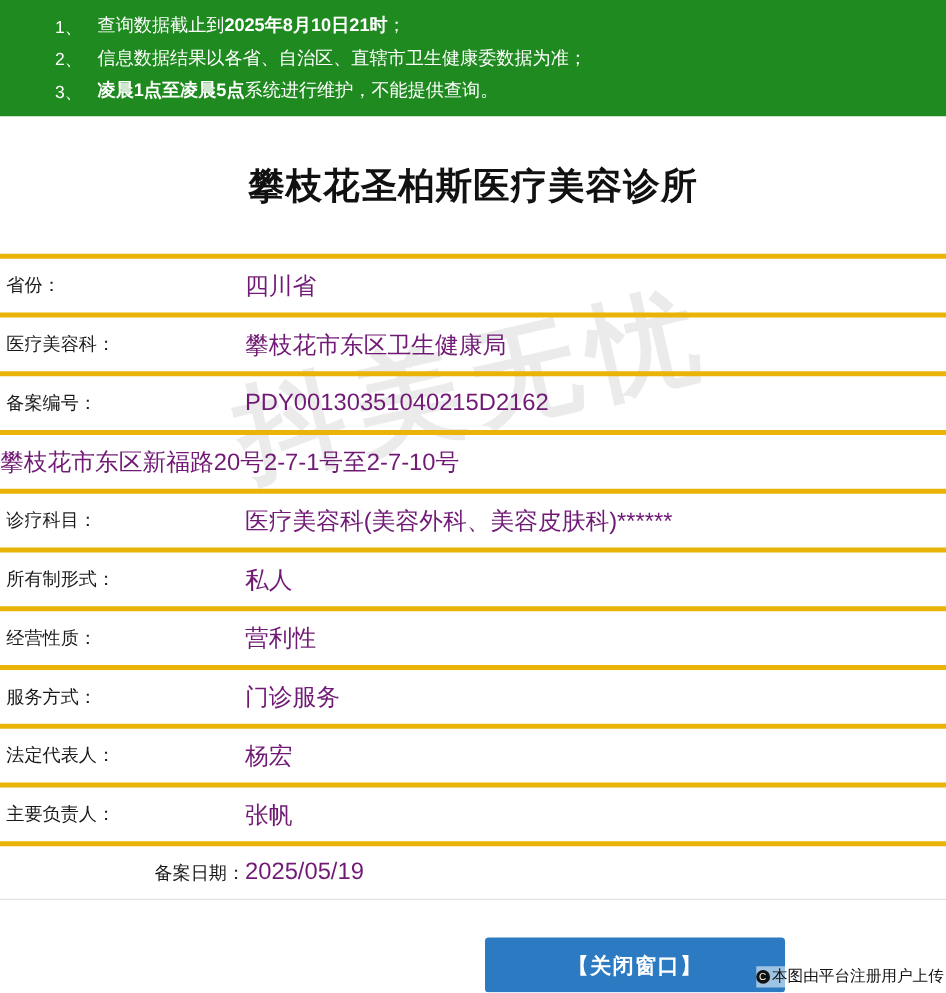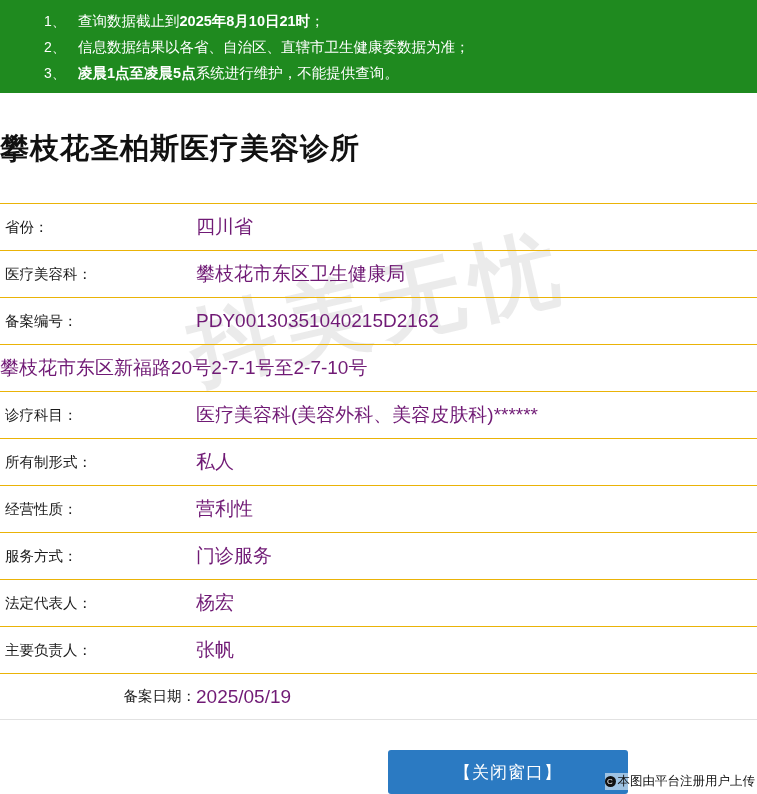--- a/index.html
+++ b/index.html
@@ -35,33 +35,34 @@
   .notice-num {
     width: 34px;
     flex: none;
     font-size: 14px;
   }
   .notice-text { font-weight: normal; }
   .notice-text b { font-weight: bold; }
 
   
   .title {
+    text-align: center;
     font-size: 29px;
     font-weight: bold;
     color: #111111;
     letter-spacing: 1px;
     padding: 36px 0 34px 0;
   }
 
   
   .rows { width: 757px; }
   .row {
     display: flex;
     align-items: center;
-    border-top: 1px solid #eab308;
+    border-top: 4px solid #eab308;
     height: 47px;
     position: relative;
     z-index: 2;
   }
   .row:last-child { border-bottom: 1px solid #e2e2e2; text-align: right; }
   .row-label {
     width: 196px;
     flex: none;
     padding-left: 5px;
     font-size: 14.5px;
@@ -103,20 +104,21 @@
     width: 240px;
     height: 44px;
     background: #2b7ac2;
     border: none;
     border-radius: 3px;
     color: #ffffff;
     font-size: 17px;
     font-family: "Liberation Sans", sans-serif;
     cursor: pointer;
     letter-spacing: 1px;
+    font-weight: bold;
   }
   .credit {
     position: absolute;
     right: 2px;
     bottom: 4px;
     font-size: 12.5px;
     color: #111111;
     background: rgba(255,255,255,0.55);
     display: flex;
     align-items: center;

